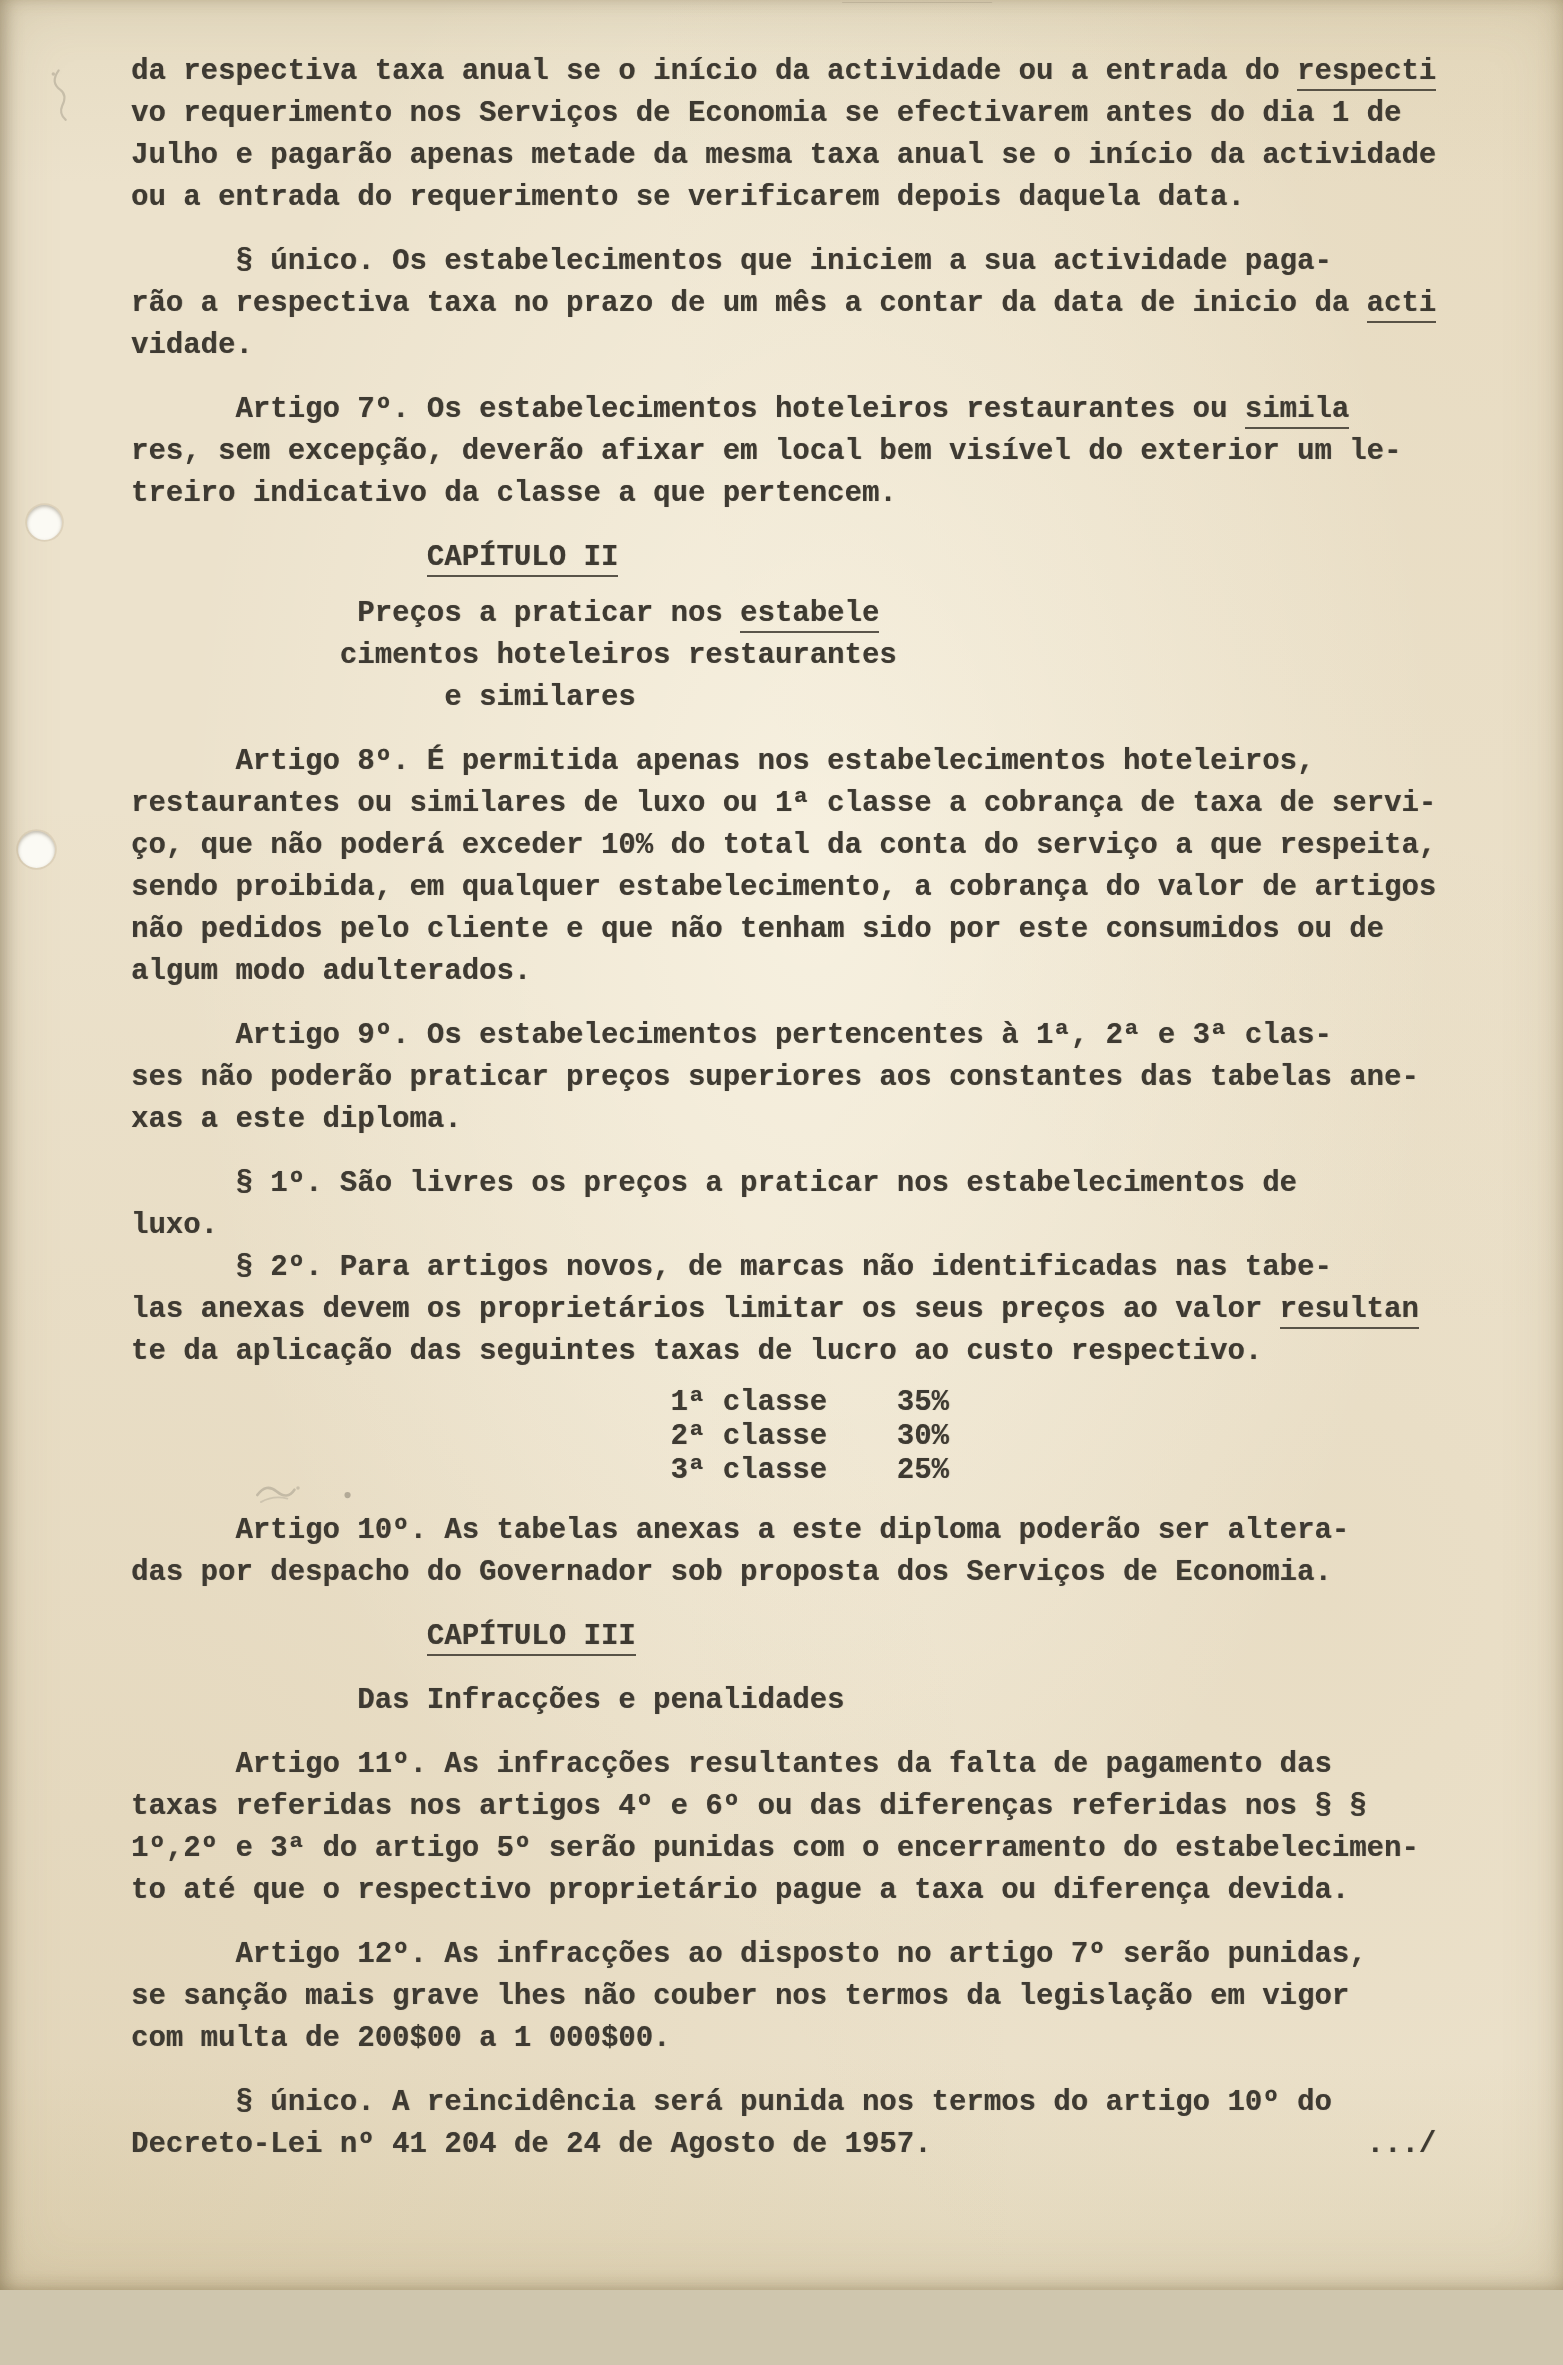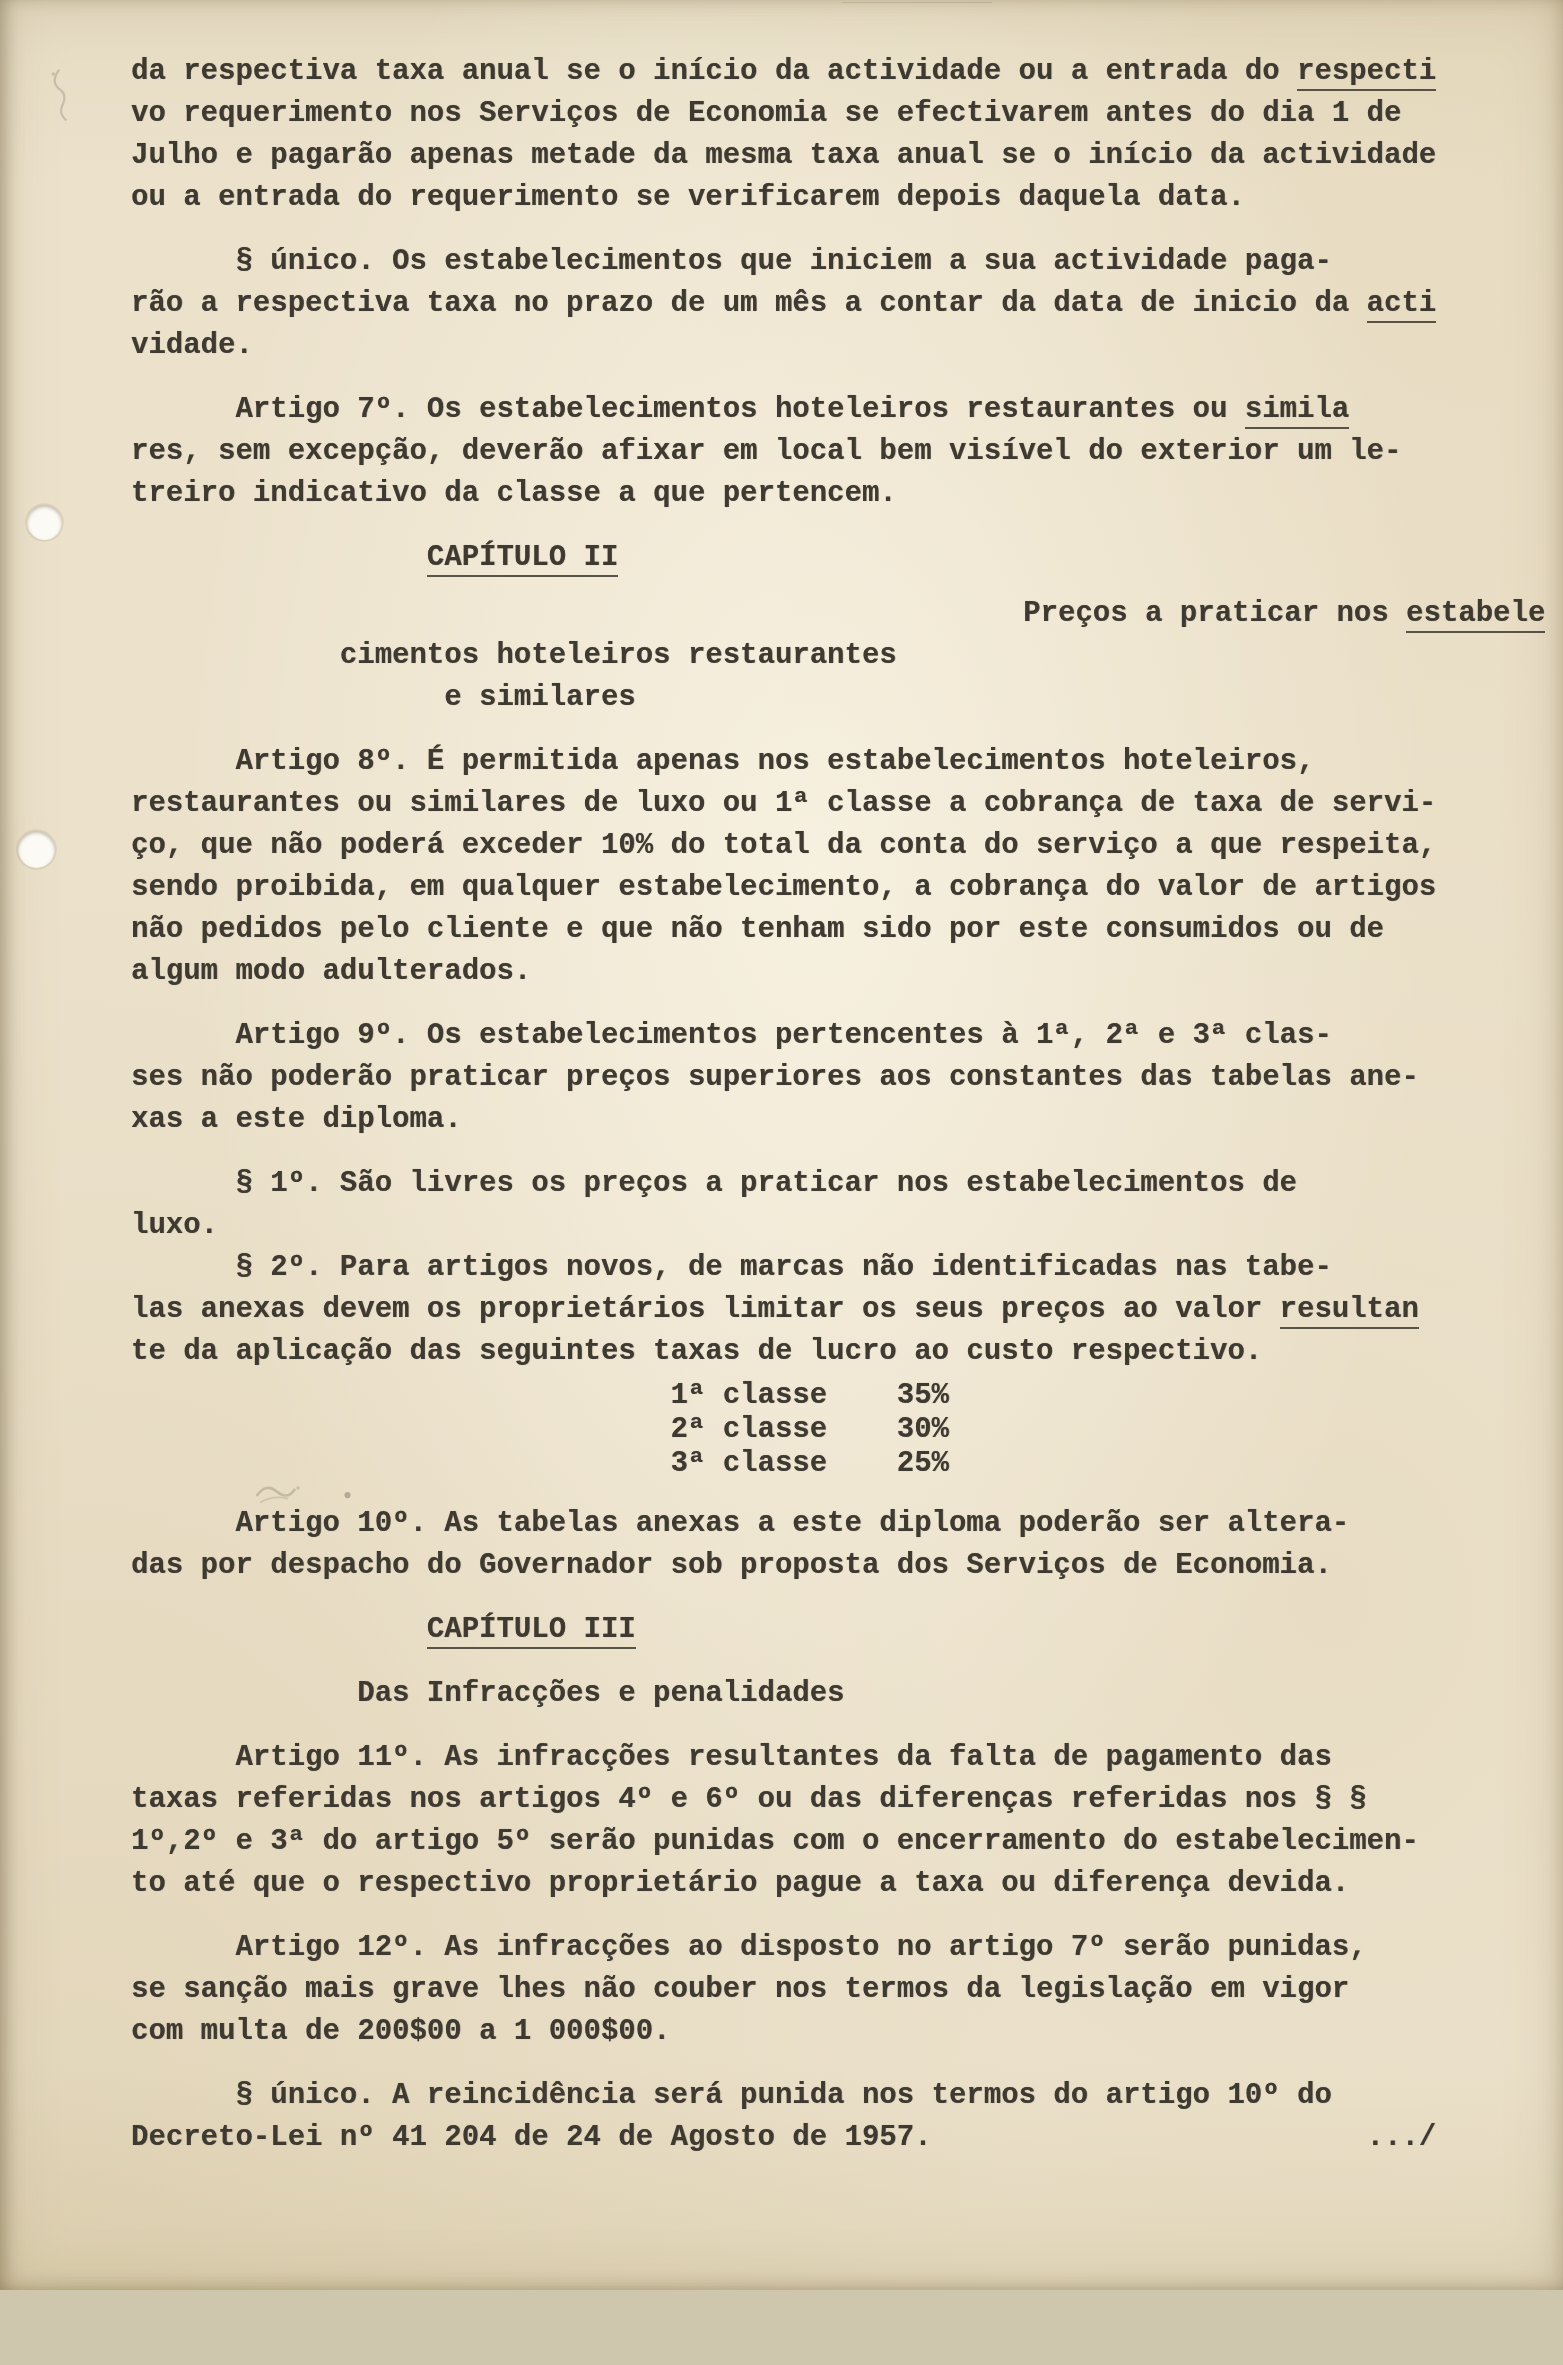--- a/index.html
+++ b/index.html
@@ -30,22 +30,22 @@
     color: var(--ink, #3e3a32);
     font-size: 29px;
     font-weight: 700;
     line-height: 42px;
     white-space: pre;
     text-shadow: 0.4px 0.4px 0.7px rgba(62,56,45,0.55);
   }
   .line { min-height: 42px; }
   .line.tight { line-height: 34px; min-height: 34px; }
   .line.para   { margin-top: 22px; }
-  .line.gap-sm { margin-top: 14px; text-align: right; }
-  .line.gap-xs { margin-top: 6px; }
+  .line.gap-sm { margin-top: 14px; }
+  .line.gap-xs { margin-top: 13px; }
   .u { border-bottom: 2.6px solid rgba(62,58,48,0.85); padding-bottom: 0.9px; }
   .punch-hole {
     position: absolute;
     background: #fbfaf4;
     border-radius: 50%;
     box-shadow: inset 0 1.8px 3.5px rgba(80,65,40,0.35), 0 0 0 1.8px rgba(120,100,65,0.12);
   }
   .hole-1 { left: 26.5px; top: 505px; width: 35px; height: 35px; }
   .hole-2 { left: 17.7px; top: 831px; width: 37px; height: 37px; }
   .pencil-smudge { position: absolute; left: 252px; top: 1472px; opacity: 0.55; }

